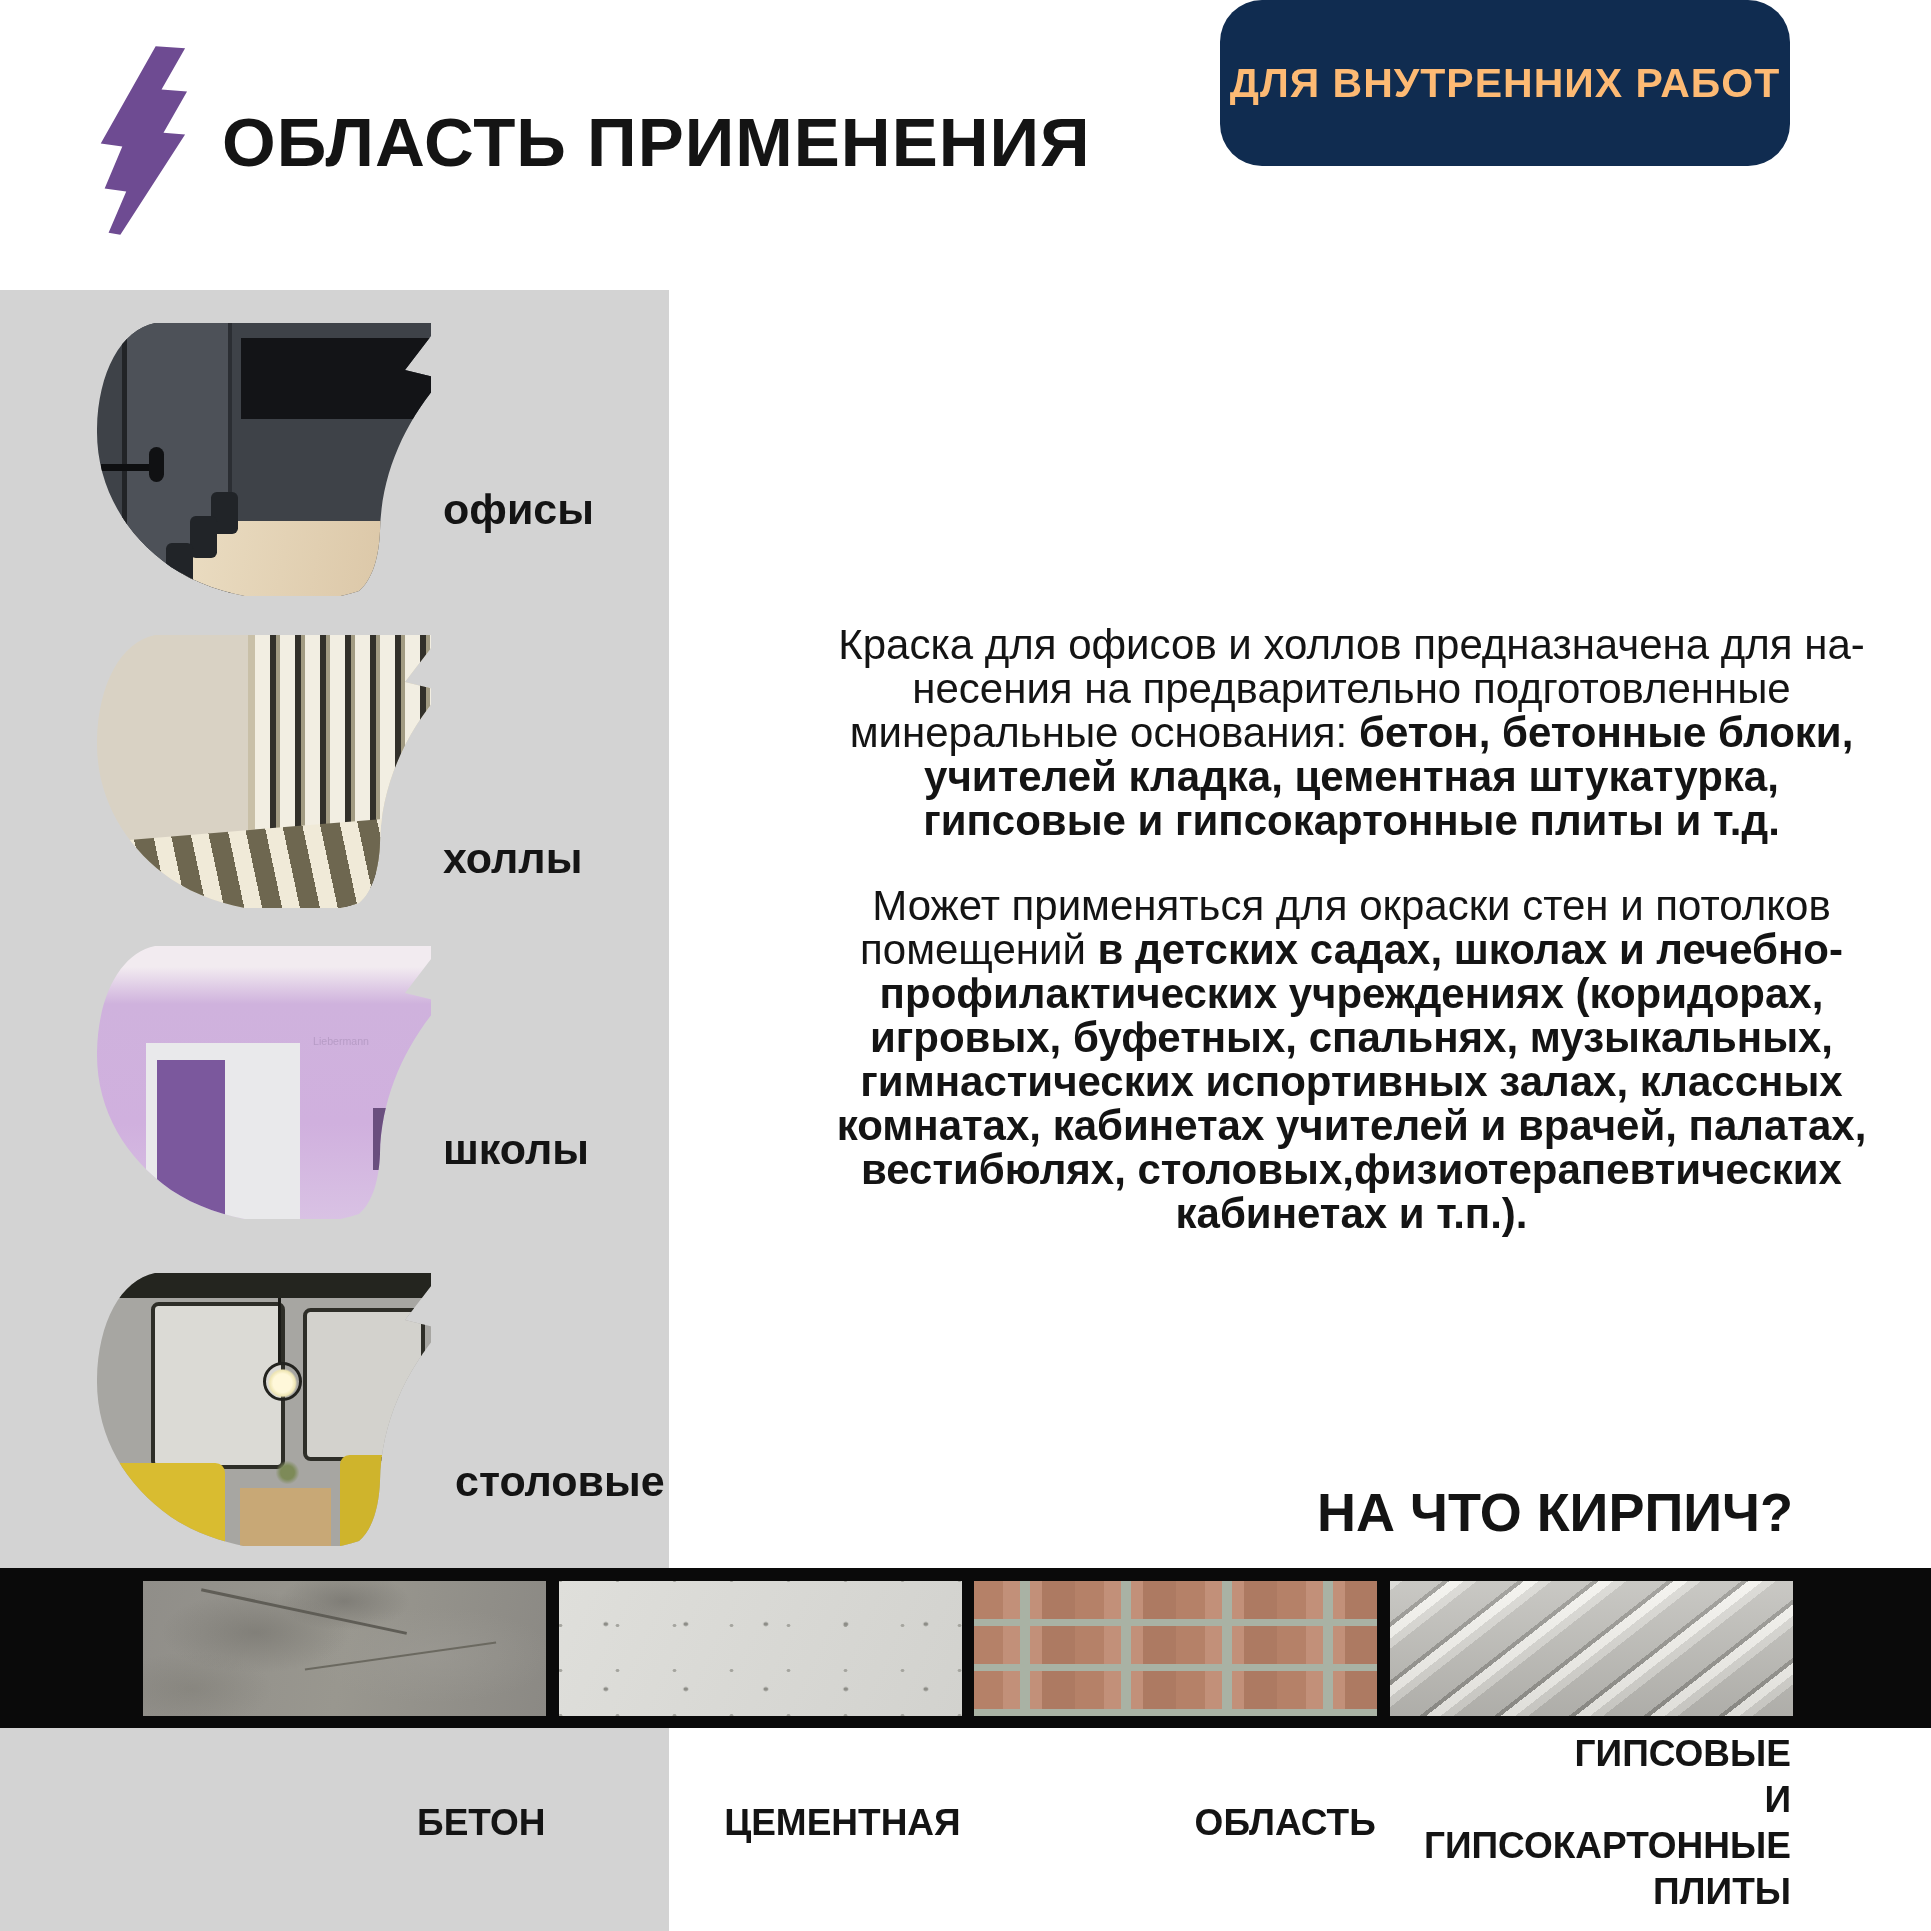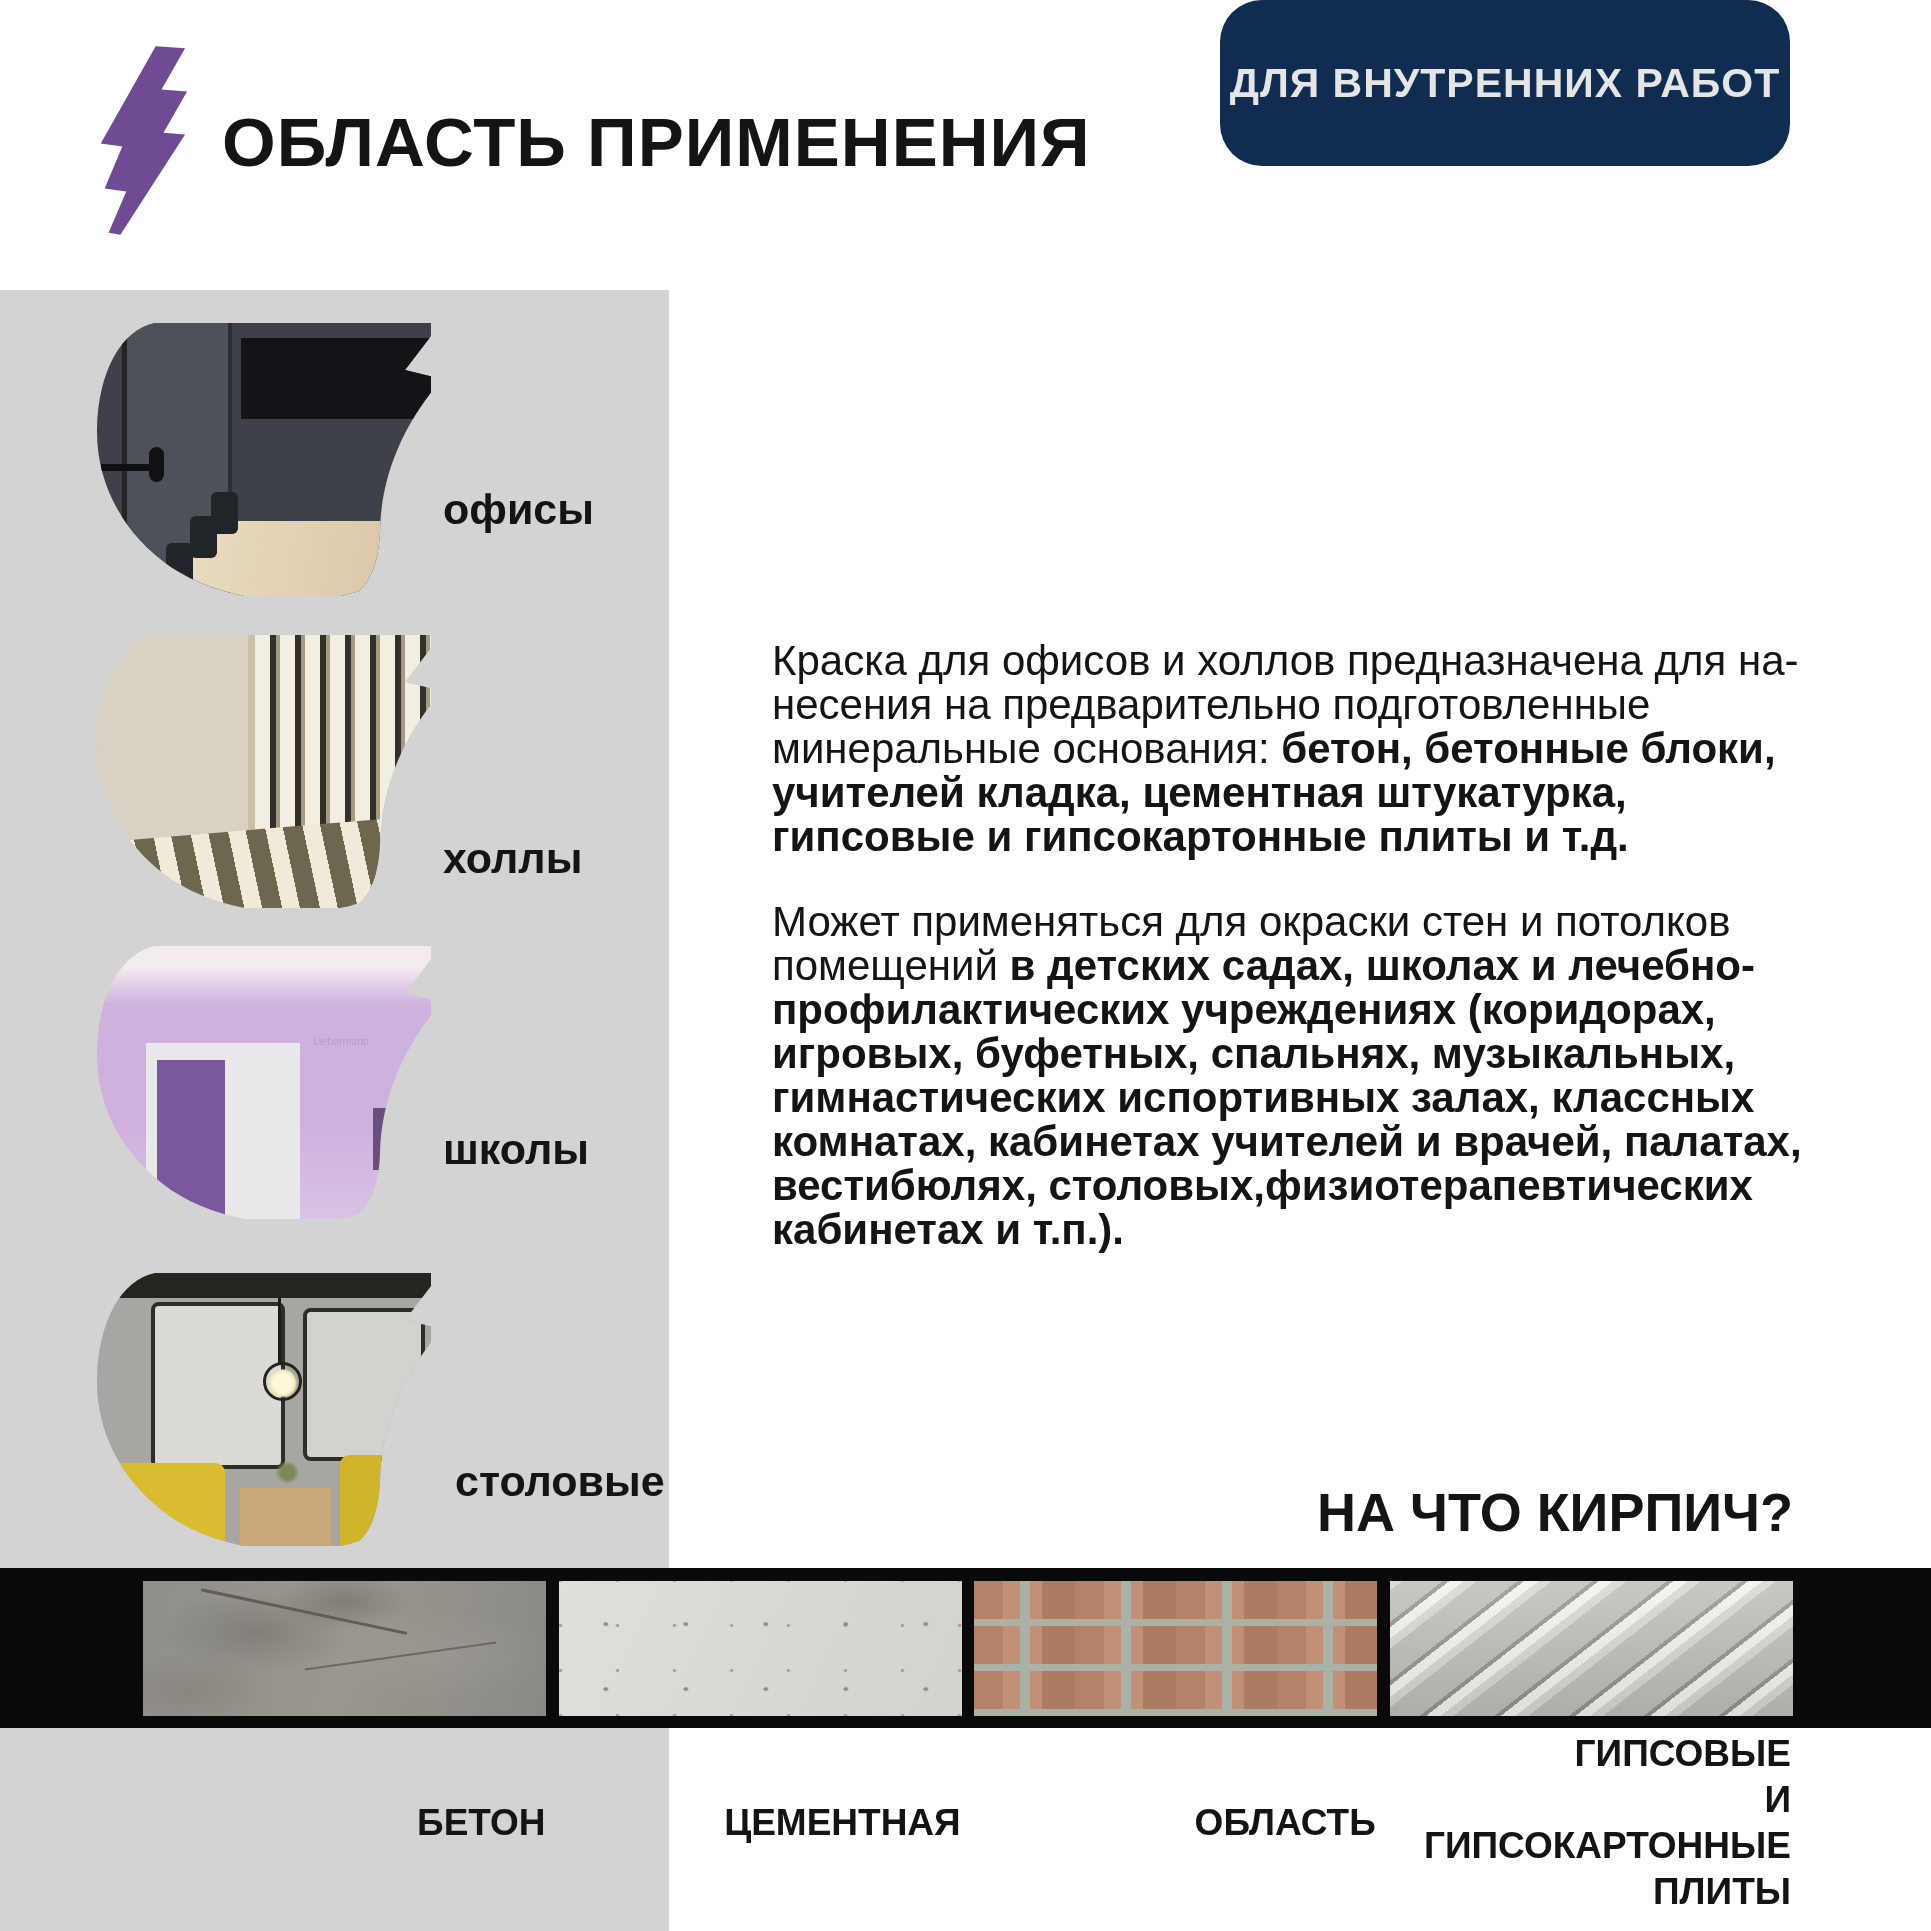--- a/index.html
+++ b/index.html
@@ -12,21 +12,21 @@
   
   .side-panel{position:absolute;left:0;top:290px;width:669px;height:1641px;background:var(--panel_gray,#d3d3d3);}
   
   .logo{position:absolute;left:87px;top:44px;width:102px;height:193px;color:var(--logo_purple,#6e4b92);}
   .logo svg{width:100%;height:100%;display:block;}
   .title{position:absolute;left:222px;top:108px;font-size:69px;line-height:69px;font-weight:bold;letter-spacing:1px;white-space:nowrap;}
   .badge{
     position:absolute;left:1220px;top:0;width:570px;height:166px;border-radius:42px;
     background:var(--badge_navy,#102c50);display:flex;align-items:center;justify-content:center;
   }
-  .badge span{color:#e5e5e5;font-weight:bold;font-size:41px;letter-spacing:1px;white-space:nowrap;}
+  .badge span{color:#fdba74;font-weight:bold;font-size:41px;letter-spacing:1px;white-space:nowrap;}
   
   .app-item{position:absolute;left:93px;width:576px;height:273px;text-decoration:underline;}
   .photo{
     position:absolute;left:0;top:0;width:338px;height:273px;overflow:hidden;
     clip-path:path("M62 0 L348 0 L312 47 L349 56 C313 97 288 150 287 208 C286 233 280 256 266 268 C212 286 132 280 78 244 C32 212 3 163 4 106 C5 49 28 7 62 0 Z");
   }
   .photo *{position:absolute;}
   .app-label{position:absolute;left:350px;font-size:43px;font-weight:bold;white-space:nowrap;}
   
   .p-office{background:#3e4248;}
@@ -54,21 +54,21 @@
   .d-ceil{top:0;left:0;width:338px;height:25px;background:#24251f;}
   .d-panelA{left:58px;top:29px;width:126px;height:159px;background:#dbdad5;border:4.8px solid #2e2e28;border-radius:7.7px;}
   .d-panelB{left:210px;top:35px;width:114px;height:145px;background:#d3d2cd;border:4.8px solid #2e2e28;border-radius:7.7px;}
   .d-cord{left:185px;top:25px;width:2.9px;height:66px;background:#1b1b17;}
   .d-lamp{left:170px;top:89px;width:33px;height:33px;border:3.9px solid #23231f;border-radius:50%;background:radial-gradient(circle at 50% 55%,#fff8da 38%,#efe6b4 52%,rgba(0,0,0,0) 60%);}
   .d-sofa1{left:13.5px;bottom:0;width:118px;height:83px;background:#d9bc30;border-radius:9.7px 9.7px 0 0;}
   .d-sofa2{left:247px;bottom:0;width:91px;height:91px;background:#cfb42c;border-radius:9.7px 9.7px 0 0;}
   .d-table{left:147px;bottom:0;width:91px;height:58px;background:#c8a876;}
   .d-plant{left:182px;bottom:62px;width:25px;height:23px;background:radial-gradient(circle,#7d8a58 40%,rgba(0,0,0,0) 70%);}
   
-  .body-text{position:absolute;left:772px;top:623px;width:1159px;text-align:left;font-size:42px;line-height:44px;margin-top:16px;}
+  .body-text{position:absolute;left:772px;top:623px;width:1159px;text-align:center;font-size:42px;line-height:44px;}
   .body-text .para{margin:0 0 41px 0;}
   .body-text .line{white-space:nowrap;}
   .body-text .b{font-weight:bold;}
   
   .apply-heading{position:absolute;right:138px;top:1481px;font-size:54px;font-weight:bold;white-space:nowrap;}
   .texture-strip{position:absolute;left:0;top:1568px;width:1931px;height:160px;background:var(--strip_black,#0a0a0a);}
   .texture-row{position:absolute;left:143px;top:12.6px;display:flex;gap:12.6px;}
   .tex{width:403px;height:135px;position:relative;overflow:hidden;}
   .tex-concrete{background:
     radial-gradient(135px 58px at 28% 38%,rgba(110,108,102,.5),rgba(0,0,0,0) 70%),

